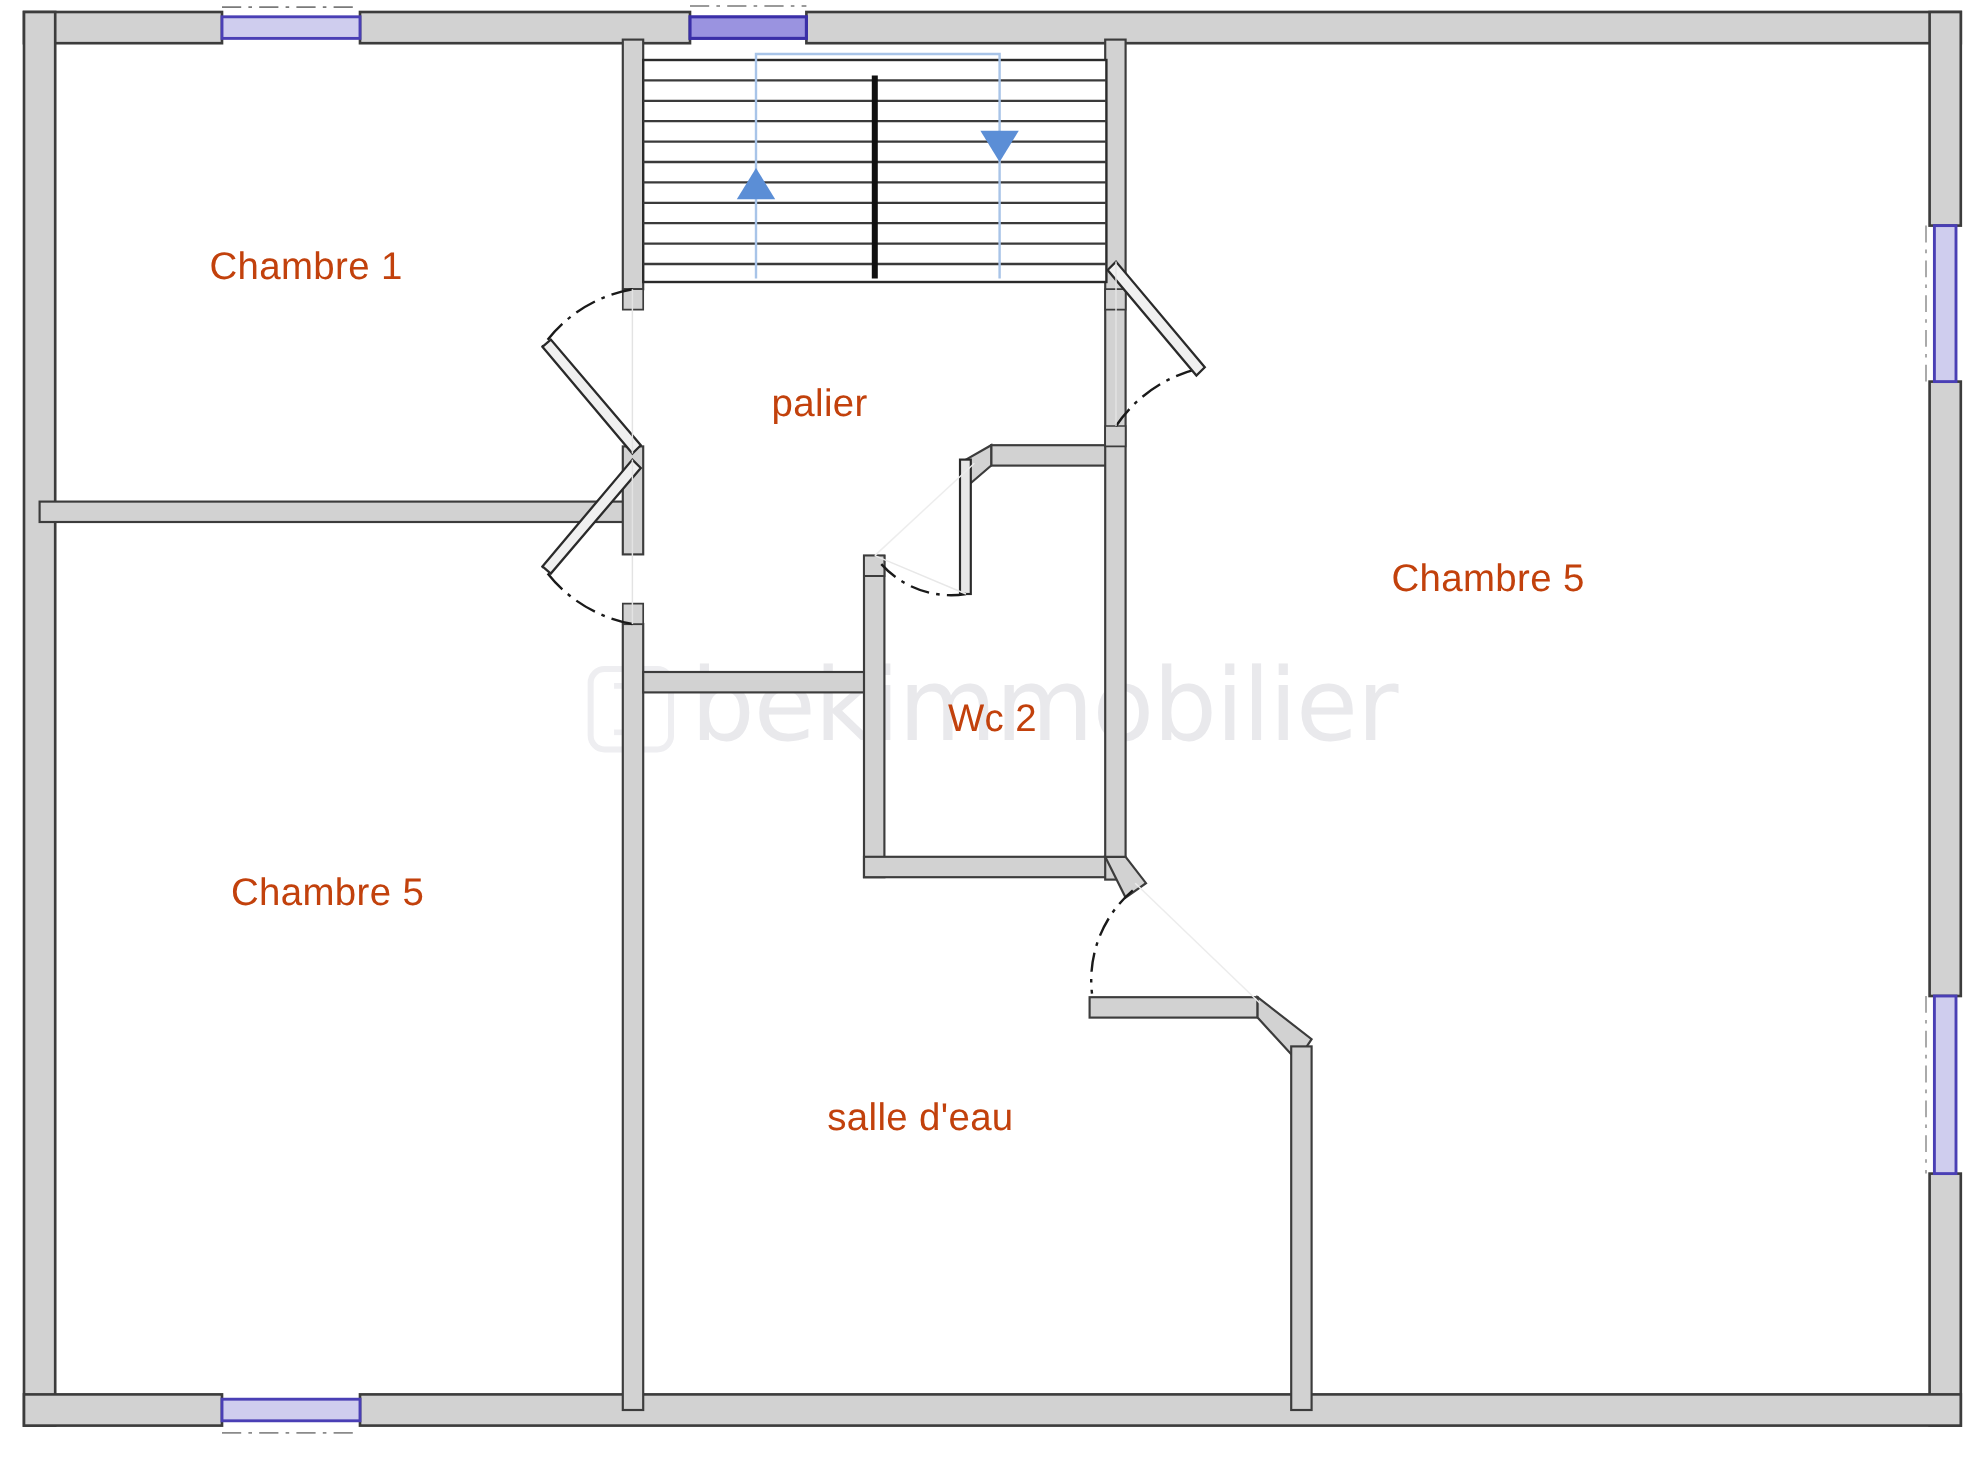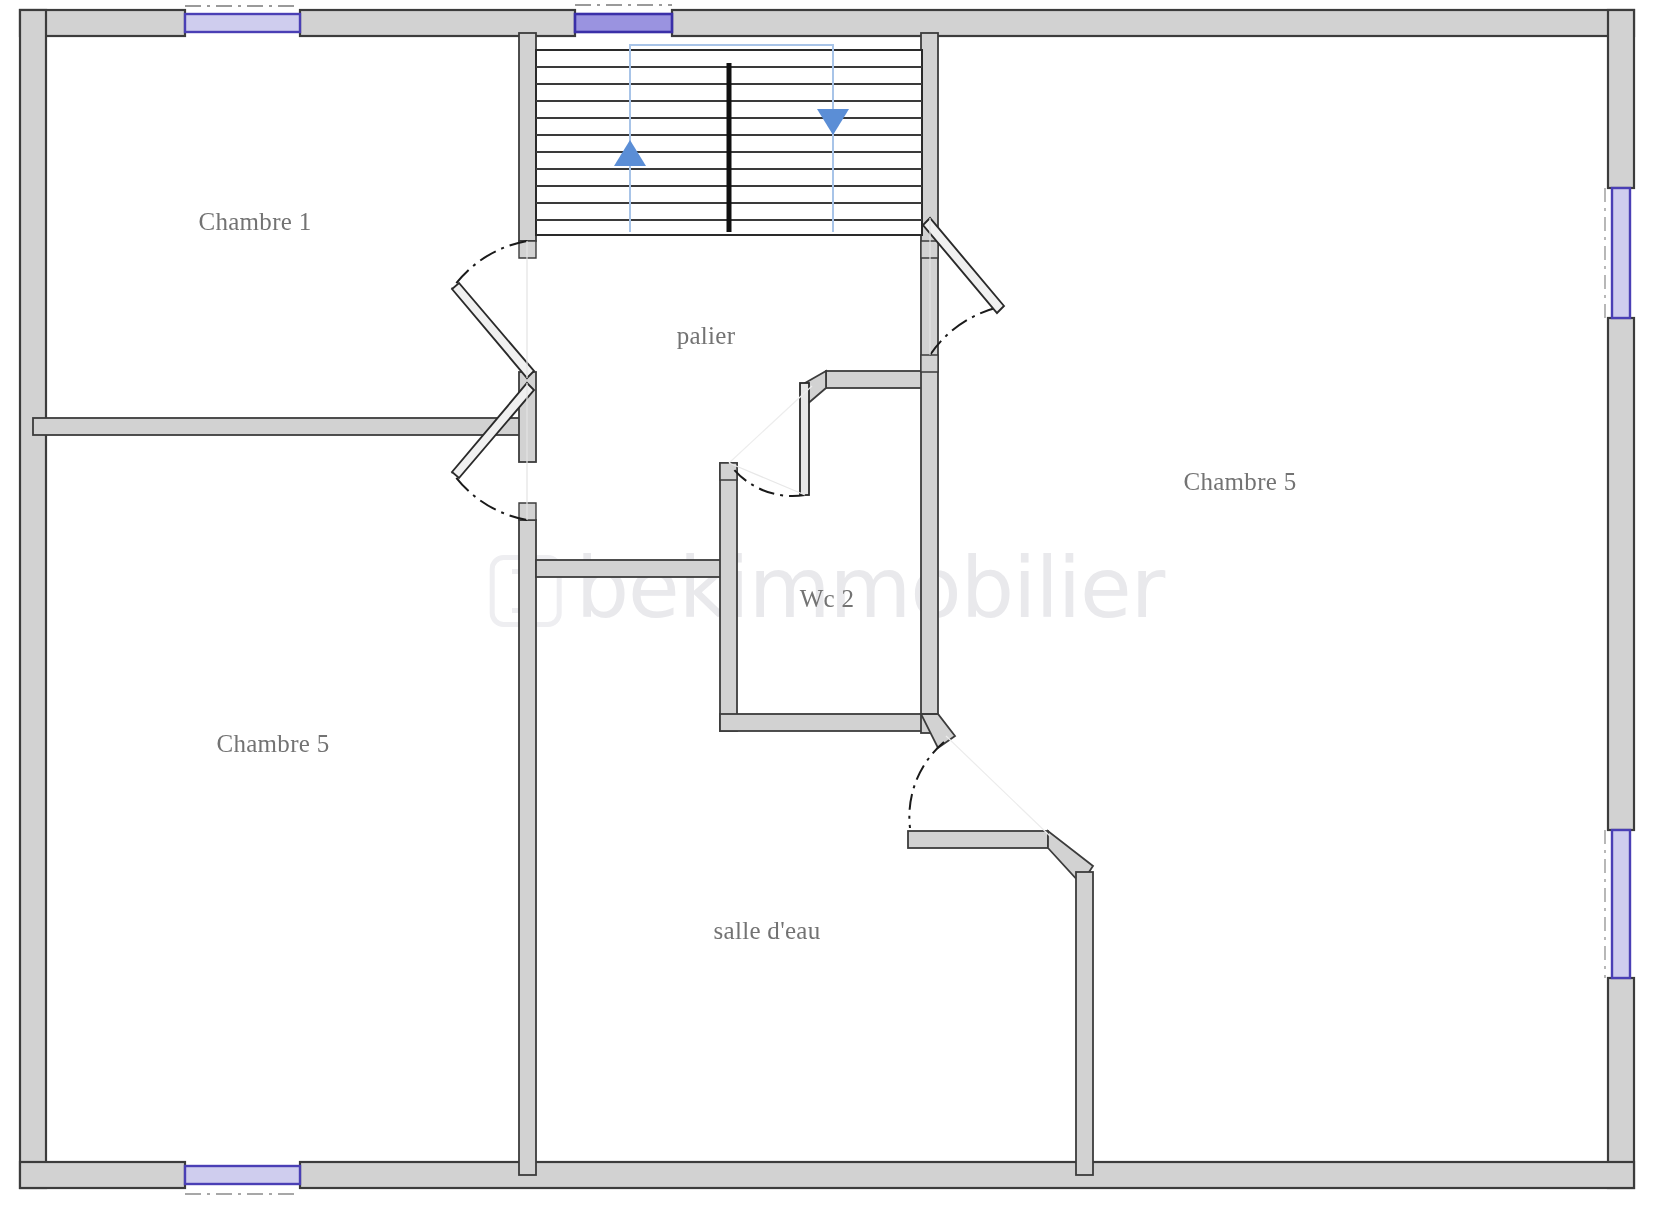--- a/index.html
+++ b/index.html
@@ -1,23 +1,23 @@
 <!DOCTYPE html>
 <html><head>
 <meta charset="utf-8">
 <style>
   html,body{margin:0;padding:0;background:#ffffff;}
   body{font-family:"DejaVu Sans","Liberation Sans",sans-serif;}
   #plan-root{position:relative;width:1654px;height:1224px;background:#ffffff;overflow:hidden;}
   #plan-svg{position:absolute;left:0;top:0;}
   .room-label{
     position:absolute;
-    color:#737373;
-    font-size:25px;
-    font-family:Liberation Serif, serif;
+    color:#c2410c;
+    font-size:32px;
+    font-family:Liberation Sans, sans-serif;
     white-space:nowrap;
     letter-spacing:.3px;
     transform:translate(-50%,-50%);
     -webkit-font-smoothing:antialiased;
   }
   .watermark{
     position:absolute;
     left:827px; top:588px;
     transform:translate(-50%,-50%);
     color:#e9e9ec;
@@ -207,17 +207,17 @@
       </g>
 
       <line x1="729" y1="463" x2="812" y2="386" stroke="#ededed" stroke-width="1.2"></line>
     </g>
 
   </svg>
 
   <div class="room-label" style="left:255px;top:222px;">Chambre 1</div>
   <div class="room-label" style="left:273px;top:744px;">Chambre 5</div>
   <div class="room-label" style="left:1240px;top:482px;">Chambre 5</div>
-  <div class="room-label" style="left:706px;top:336px;">palier</div>
+  <div class="room-label" style="left:683px;top:336px;">palier</div>
   <div class="room-label" style="left:827px;top:599px;text-align:right;">Wc 2</div>
   <div class="room-label" style="left:767px;top:931px;">salle d'eau</div>
 
 </div>
 
 </body></html>

